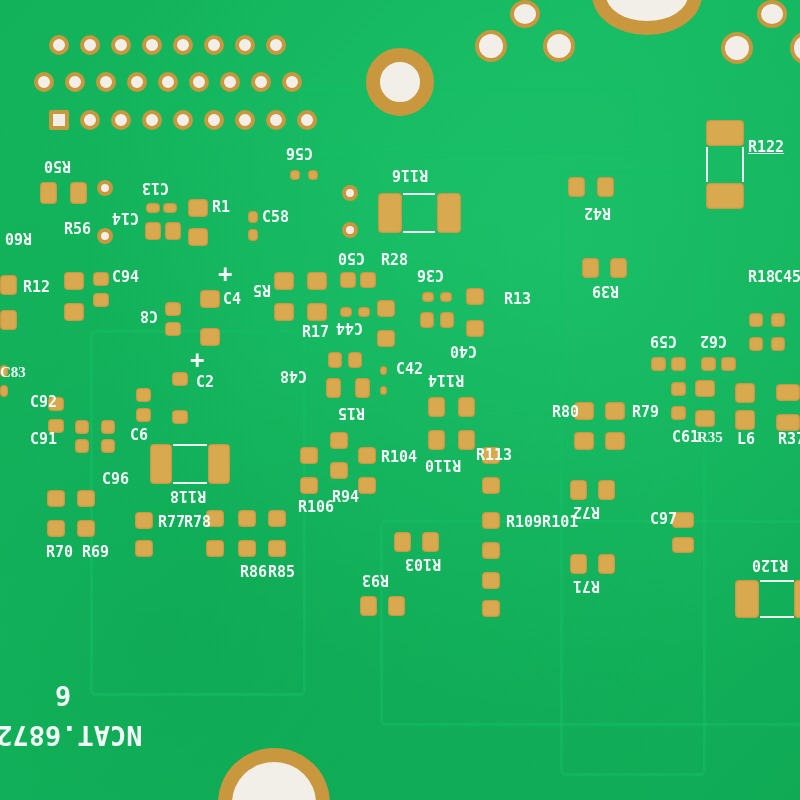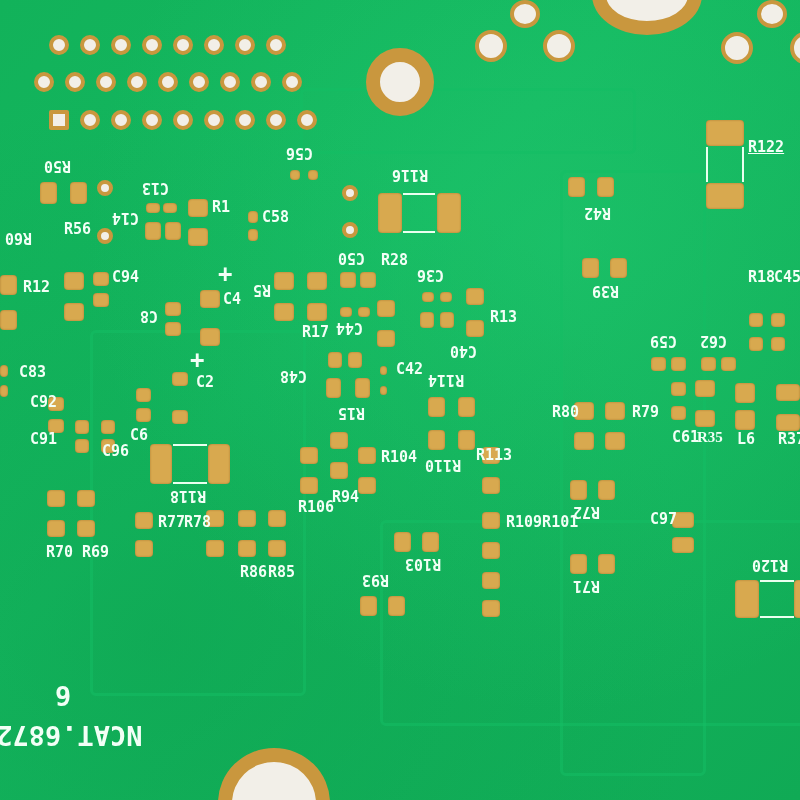--- a/index.html
+++ b/index.html
@@ -207,33 +207,33 @@
     <div class="pad" style="left:735px;top:580px;width:24px;height:38px;"></div>
     <div class="pad" style="left:794px;top:580px;width:10px;height:38px;"></div>
   </div>
 
   <div class="outline" style="left:403px;top:193px;width:32px;height:40px;border-left:none;border-right:none;"></div>
   <div class="outline" style="left:173px;top:444px;width:34px;height:40px;border-left:none;border-right:none;"></div>
   <div class="outline" style="left:706px;top:147px;width:38px;height:35px;border-top:none;border-bottom:none;"></div>
   <div class="outline" style="left:760px;top:580px;width:34px;height:38px;border-left:none;border-right:none;"></div>
 
   <div class="lbl" style="left:212px;top:200px;">R1</div>
-  <div class="lbl" style="left:490px;top:292px;margin-top:18px;">R13</div>
+  <div class="lbl" style="left:504px;top:292px;">R13</div>
   <div class="lbl" style="left:381px;top:253px;">R28</div>
   <div class="lbl" style="left:302px;top:325px;">R17</div>
   <div class="lbl" style="left:396px;top:362px;">C42</div>
   <div class="lbl" style="left:223px;top:292px;">C4</div>
   <div class="lbl" style="left:196px;top:375px;">C2</div>
   <div class="lbl" style="left:262px;top:210px;">C58</div>
   <div class="lbl" style="left:112px;top:270px;">C94</div>
   <div class="lbl" style="left:23px;top:280px;">R12</div>
-  <div class="lbl" style="left:19px;top:365px;">C83</div>
+  <div class="lbl" style="left:0;top:365px;font-family:Liberation Serif, serif;">C83</div>
   <div class="lbl" style="left:30px;top:395px;">C92</div>
   <div class="lbl" style="left:30px;top:432px;">C91</div>
-  <div class="lbl" style="left:102px;top:444px;">C96</div>
+  <div class="lbl" style="left:102px;top:472px;">C96</div>
   <div class="lbl" style="left:130px;top:428px;">C6</div>
   <div class="lbl" style="left:46px;top:545px;">R70</div>
   <div class="lbl" style="left:82px;top:545px;">R69</div>
   <div class="lbl" style="left:158px;top:515px;">R77</div>
   <div class="lbl" style="left:184px;top:515px;">R78</div>
   <div class="lbl" style="left:240px;top:565px;">R86</div>
   <div class="lbl" style="left:268px;top:565px;">R85</div>
   <div class="lbl" style="left:298px;top:500px;">R106</div>
   <div class="lbl" style="left:332px;top:490px;">R94</div>
   <div class="lbl" style="left:381px;top:450px;">R104</div>

